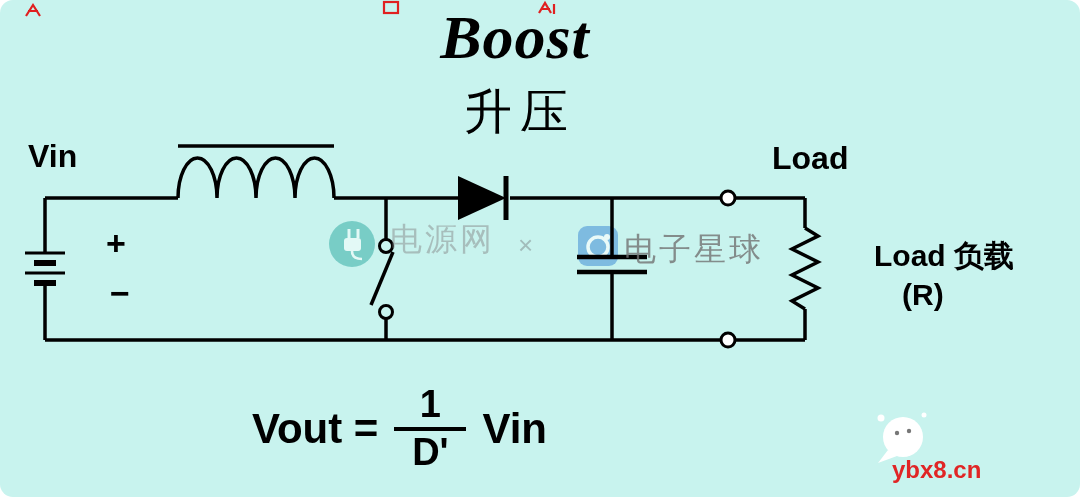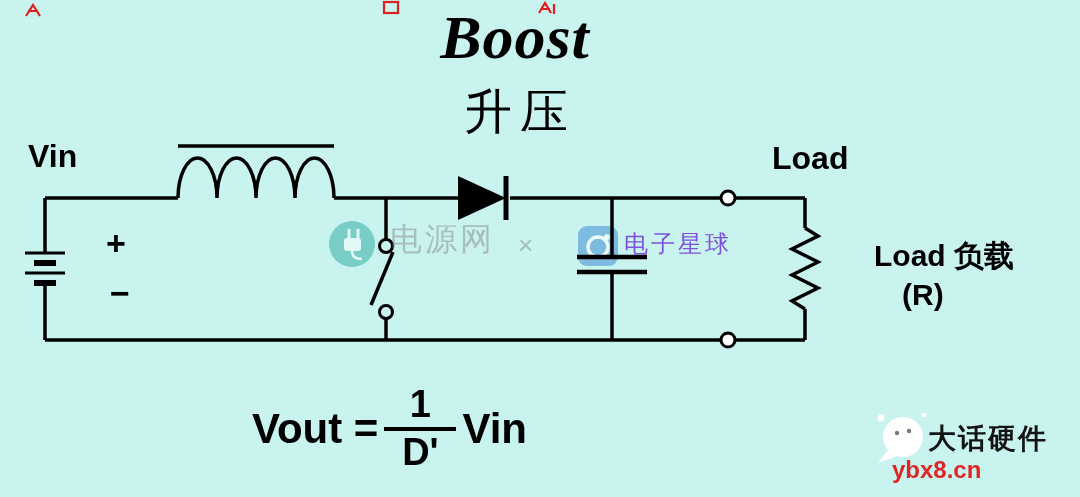--- a/index.html
+++ b/index.html
@@ -1,48 +1,48 @@
 <!DOCTYPE html>
 <html><head>
 <meta charset="utf-8">
 <style>
   * { margin:0; padding:0; box-sizing:border-box; }
   html,body { width:1080px; height:497px; }
   .canvas {
     position:relative; width:1080px; height:497px;
     background:#c8f3ee; overflow:hidden;
-    font-family:"Liberation Sans", sans-serif; color:#000;
+    font-family:"Liberation Sans", sans-serif; color:#000;border-radius:13px;
   }
   svg.circuit { position:absolute; left:0; top:0; }
   .txt { position:absolute; white-space:nowrap; }
   .title {
     left:0; top:2px; width:1030px; text-align:center;
     font-family:"Liberation Serif", serif; font-style:italic; font-weight:bold;
     font-size:62px; letter-spacing:1px;
   }
   .subtitle {
     left:0; top:80px; width:1020px; text-align:center;
     font-family:"Liberation Serif", serif; font-size:48px; letter-spacing:8px;margin-left:10px;
   }
   .lbl { font-weight:bold; font-size:32px; }
   .sign { font-weight:bold; font-size:34px; }
   .loadlbl { font-weight:bold; font-size:30px; }
   .formula {
     position:absolute; left:252px; top:376px; height:106px;
-    display:flex; align-items:center; gap:6px; font-weight:bold;
+    display:flex; align-items:center; gap:16px; font-weight:bold;
   }
   .f-side { font-size:42px; }
   .frac { display:flex; flex-direction:column; align-items:center; width:72px; }
   .num,.den { font-size:38px; line-height:1.05; }
   .fbar { width:100%; height:4px; background:#000; margin:2px 0; }
   .wm { position:absolute; white-space:nowrap; }
   .wm-dy-name { left:382px; top:218px; font-size:32px; color:#808080; opacity:.45; letter-spacing:3px;margin-left:8px; }
   .wm-dy-dom  { left:380px; top:247px; font-size:18px; color:#b5824e; opacity:.85; letter-spacing:1px; }
   .wm-x       { left:518px; top:230px; font-size:26px; color:#8a9a9a; opacity:.6; }
-  .wm-ep      { left:624px; top:228px; font-size:24px; color:#6d28d9; opacity:.8; letter-spacing:3px; }
+  .wm-ep      { left:624px; top:228px; font-size:32px; color:#737373; opacity:.8; letter-spacing:3px; }
   .wm-brand   { left:928px; top:420px; font-size:28px; color:#141414; font-weight:600; letter-spacing:2px; }
   .wm-brandurl{ left:892px; top:456px; font-size:24px; color:#e02525; font-weight:bold; }
 </style>
 </head>
 <body>
 
 <div class="canvas">
 
   <svg class="circuit" width="1080" height="497" viewBox="0 0 1080 497">
 
@@ -135,16 +135,15 @@
       <span class="num">1</span>
       <span class="fbar"></span>
       <span class="den">D'</span>
     </span>
     <span class="f-side">Vin</span>
   </div>
 
   <div class="wm wm-dy-name">电源网</div>
   <div class="wm wm-x">×</div>
   <div class="wm wm-ep">电子星球</div>
-  <div class="wm wm-brand">大话硬件</div>
   <div class="wm wm-brandurl">ybx8.cn</div>
 
 </div>
 
 </body></html>

